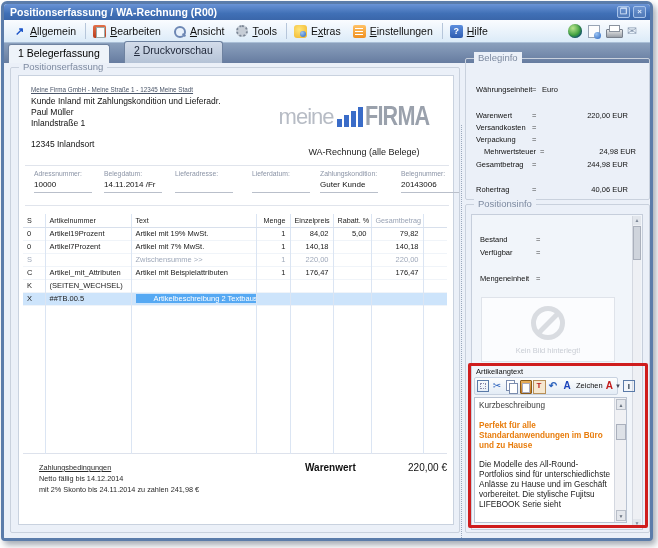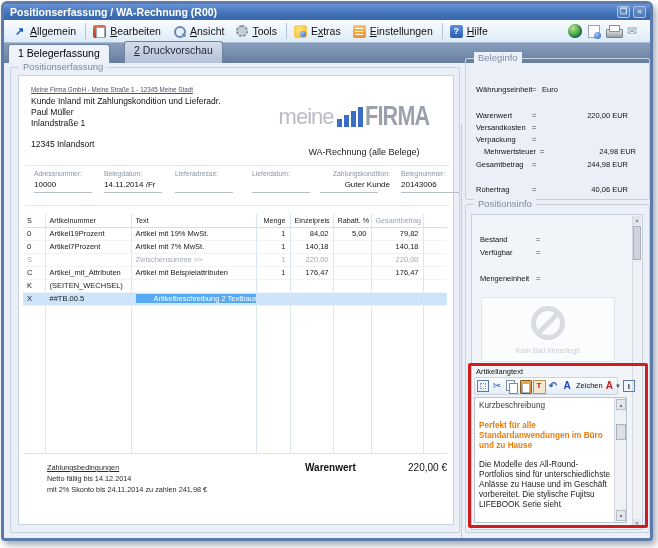--- a/index.html
+++ b/index.html
@@ -91,21 +91,21 @@
   .positions th:last-child, .positions td:last-child { border-right:none; }
   .positions tr.data { border-bottom:1px solid #f0f4f9; }
   .positions .num { text-align:right; }
   .positions th.gray { color:#98a2b4; }
   .positions tr.subtotal td { color:#9fa9ba; }
   .positions tr.selected td { background:#cde4fb; }
   .sel-text { background:#56a9f3; color:#fff; padding:0 18px; }
   .positions tr.fill td { height:148px; }
 
   
-  .payterms { position:absolute; left:28px; top:386px; font-size:7.3px; color:#2a2a2a; line-height:11px; }
+  .payterms { position:absolute; left:20px; top:386px; font-size:7.3px; color:#2a2a2a; line-height:11px; }
   .payterms .pt-title { text-decoration:underline; }
   .total-label { position:absolute; left:286px; top:386px; font-size:10px; font-weight:bold; color:#111; }
   .total-value { position:absolute; left:330px; top:386px; width:98px; text-align:right; font-size:10px; color:#111; }
 
   
   .info-row { position:absolute; font-size:7.5px; color:#111; white-space:nowrap; }
   .info-row .eq { position:absolute; left:56px; color:#444; }
   .info-row .val-r { position:absolute; left:64px; width:88px; text-align:right; }
   .info-row .val-l { position:absolute; left:66px; }
 
@@ -255,21 +255,21 @@
         <div class="field" style="left:156px;">
           <div class="flabel">Lieferadresse:</div>
           <div class="fvalue"></div>
           <div class="fline"></div>
         </div>
         <div class="field" style="left:233px;">
           <div class="flabel">Lieferdatum:</div>
           <div class="fvalue"></div>
           <div class="fline"></div>
         </div>
-        <div class="field" style="left:301px;text-align:right;">
+        <div class="field" style="left:301px;">
           <div class="flabel">Zahlungskondition:</div>
           <div class="fvalue">Guter Kunde</div>
           <div class="fline"></div>
         </div>
         <div class="field" style="left:382px;">
           <div class="flabel">Belegnummer:</div>
           <div class="fvalue">20143006</div>
           <div class="fline"></div>
         </div>
 

